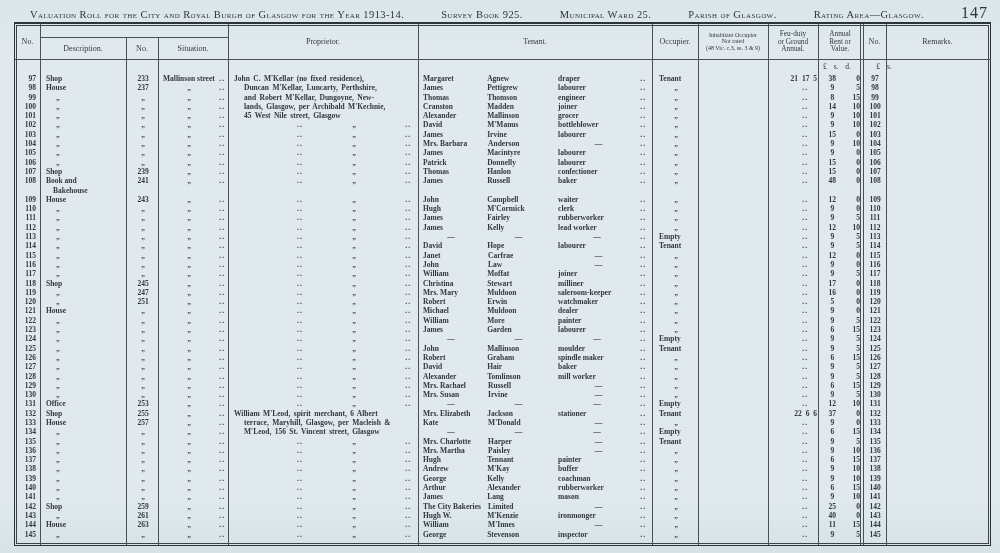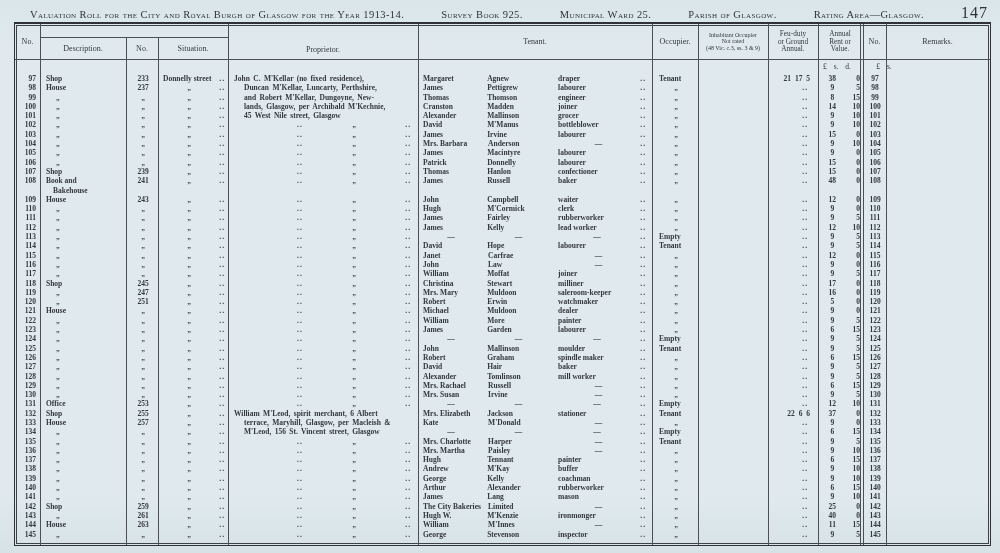--- a/index.html
+++ b/index.html
@@ -54,21 +54,21 @@
   .c-prop .pm1{margin:0 auto;}
   .c-prop .pm2{margin-right:8px;letter-spacing:1px;}
   .c-ten{display:flex;}
   .c-ten .t1{width:64px;padding-left:4px;}
   .c-ten .t2{width:71px;padding-left:3px;}
   .c-ten .t3{width:86px;padding-left:3px;}
   .c-ten .ctr{text-align:center;padding-left:0;}
   .c-ten .td{margin-left:auto;padding-right:7px;letter-spacing:1px;}
   .c-occ{padding-left:6px;}
   .c-occ.dit{text-align:center;padding-left:0;}
-  .c-feu{text-align:right;padding-right:9px;white-space:pre;word-spacing:2px;}
+  .c-feu{text-align:right;padding-right:2px;white-space:pre;word-spacing:2px;}
   .c-feu.dit{padding-right:11px;letter-spacing:1px;}
   .c-rent{display:flex;justify-content:flex-end;}
   .c-rent .rl{width:28px;text-align:center;}
   .c-rent .rs{width:15px;text-align:right;padding-right:3px;}
   .c-no2{text-align:center;}
 </style>
 </head>
 <body>
 
 <div class="titlebar">
@@ -96,21 +96,21 @@
   <div class="vl" style="left:848px"></div>
   <div class="vl" style="left:871px"></div>
 
   <div class="hl" style="left:25px;width:188px;top:13px"></div>
   <div class="hl" style="left:0;right:0;top:35px"></div>
 
   <div class="hcell" style="left:0;top:0;width:25px;height:35px">No.</div>
   <div class="hcell" style="left:25px;top:14px;width:86px;height:21px">Description.</div>
   <div class="hcell" style="left:111px;top:14px;width:32px;height:21px">No.</div>
   <div class="hcell" style="left:143px;top:14px;width:70px;height:21px">Situation.</div>
-  <div class="hcell" style="left:213px;top:8px;width:190px;height:35px">Proprietor.</div>
+  <div class="hcell" style="left:213px;top:0;width:190px;height:35px">Proprietor.</div>
   <div class="hcell" style="left:403px;top:0;width:234px;height:35px">Tenant.</div>
   <div class="hcell" style="left:637px;top:0;width:46px;height:35px">Occupier.</div>
   <div class="hcell hsmall" style="left:683px;top:0;width:70px;height:35px;flex-direction:column">
     <span>Inhabitant Occupier</span>
     <span>Not rated</span>
     <span>(48 Vic. c.3, ss. 3 &amp; 9)</span>
   </div>
   <div class="hcell hmed" style="left:753px;top:0;width:50px;height:35px;flex-direction:column">
     <span>Feu-duty</span>
     <span>or Ground</span>
@@ -128,21 +128,21 @@
   <div class="units" style="left:803px;width:44px">£ s.</div>
 
   <div class="rows">
       <div class="tr">
     <div class="c c-no">97</div>
     <div class="c c-desc">
           <span>Shop</span>
         </div>
     <div class="c c-dno">233</div>
     <div class="c c-sit">
-          <span class="sv">Donnelly street</span>
+          <span class="sv">Mallinson street</span>
           <span class="sd">..</span>
         </div>
     <div class="c c-prop">
           <span class="pt">John C. M'Kellar (no fixed residence),</span>
         </div>
     <div class="c c-ten">
       <span class="t1">Margaret</span>
       <span class="t2">Agnew</span>
       <span class="t3">draper</span>
       <span class="td">..</span>

